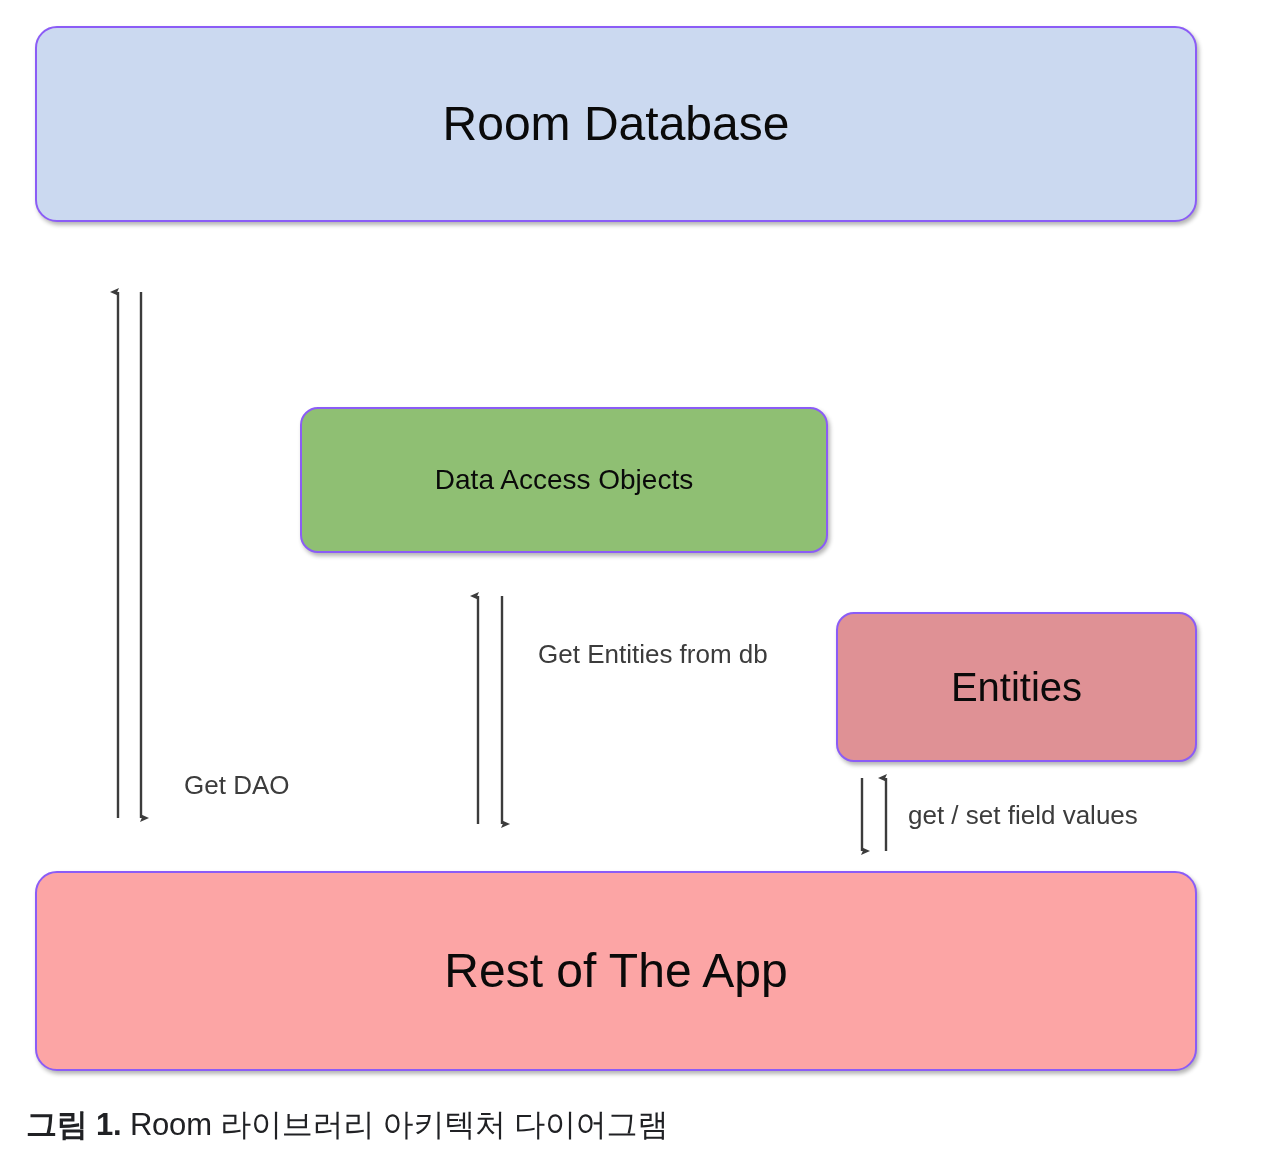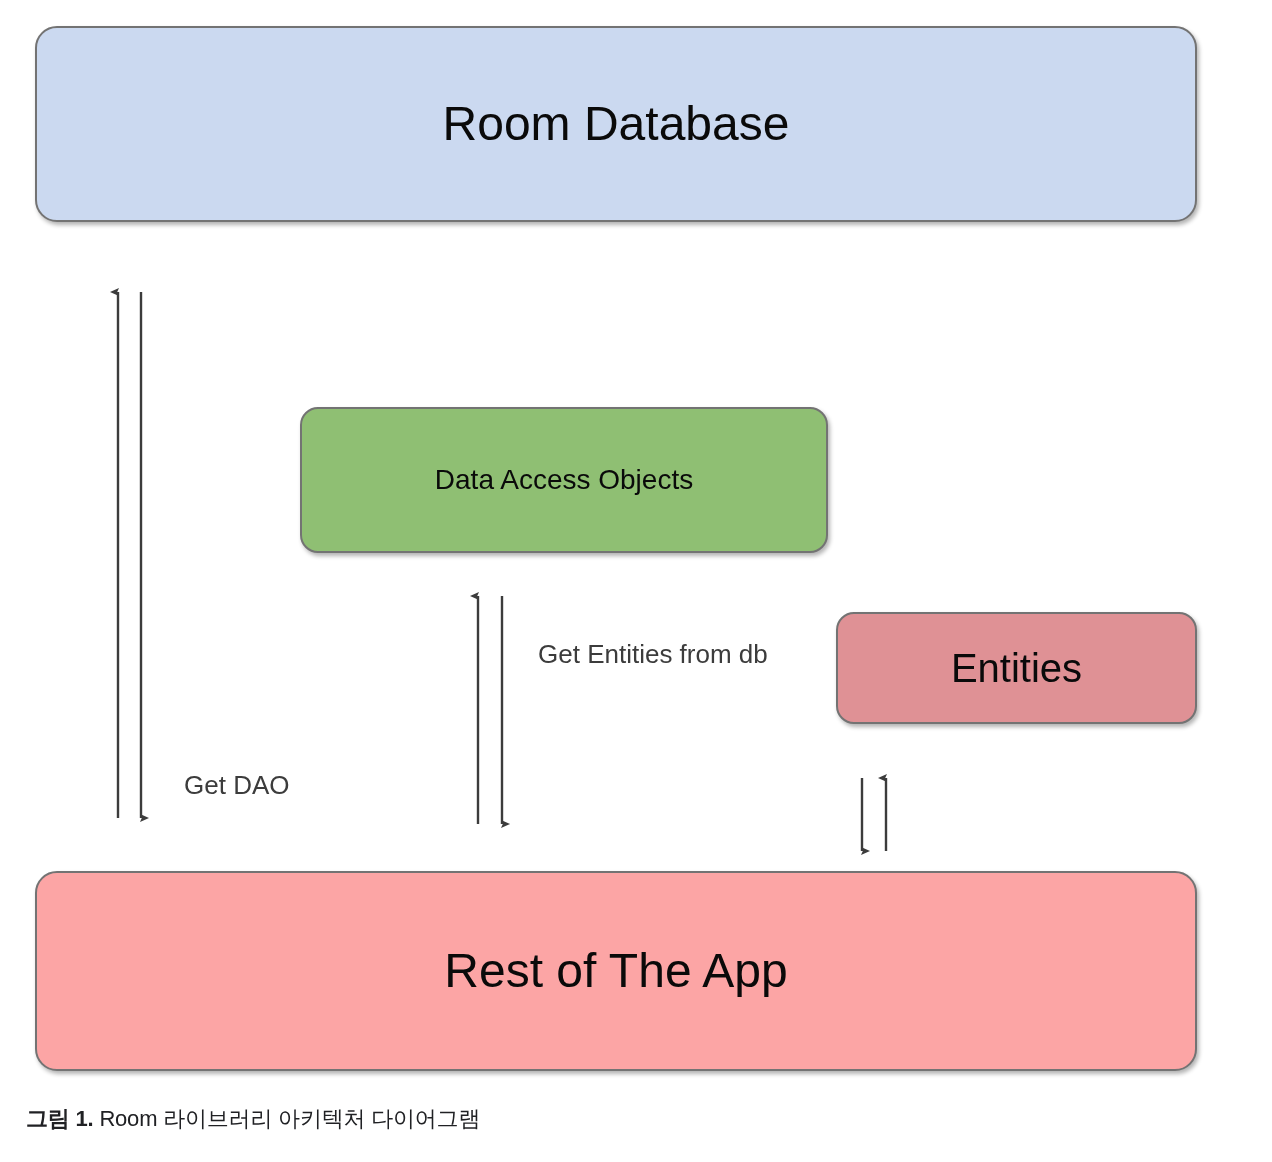--- a/index.html
+++ b/index.html
@@ -18,21 +18,21 @@
     position: absolute;
     left: 0; top: 0;
     width: 1272px;
     height: 1162px;
   }
 
   
   .node {
     position: absolute;
     box-sizing: border-box;
-    border: 2px solid #737373;
+    border: 2px solid #8b5cf6;
     border-radius: 22px;
     display: flex;
     align-items: center;
     justify-content: center;
     box-shadow: 2px 3px 4px rgba(0,0,0,0.30);
   }
   .node-label {
     color: #0a0a0a;
     font-weight: 400;
     line-height: 1.1;
@@ -50,21 +50,21 @@
   #node-dao {
     left: 300px; top: 407px;
     width: 528px; height: 146px;
     background: #8fbf73;
     border-radius: 18px;
   }
   #node-dao .node-label { font-size: 28px; }
 
   #node-entities {
     left: 836px; top: 612px;
-    width: 361px; height: 112px;
+    width: 361px; height: 150px;
     background: #df9195;
     border-radius: 18px;
   }
   #node-entities .node-label { font-size: 40px; }
 
   #node-rest-of-app {
     left: 35px; top: 871px;
     width: 1162px; height: 200px;
     background: #fca5a5;
   }
@@ -89,21 +89,21 @@
   #edge-label-get-dao      { left: 184px; top: 769px; }
   #edge-label-get-entities { left: 538px; top: 638px; }
   #edge-label-persist      { left: 538px; top: 728px; }
   #edge-label-get-set      { left: 908px; top: 799px; }
 
   
   .caption {
     position: absolute;
     left: 26px;
     top: 1104px;
-    font-size: 22px;
+    font-size: 31px;
     color: #202124;
     letter-spacing: -0.2px;
   }
   .caption .caption-num {
     font-weight: 700;
   }
   .caption .caption-text {
     font-weight: 400;
   }
 </style>
@@ -149,18 +149,19 @@
     <line x1="862" y1="778" x2="862" y2="851" stroke="#3c3c3c" stroke-width="2.4" marker-end="url(#head-down)"></line>
 
     <line x1="886" y1="851" x2="886" y2="778" stroke="#3c3c3c" stroke-width="2.4" marker-end="url(#head-down)"></line>
   </svg>
 
   <div class="edge-label" id="edge-label-get-dao">Get DAO</div>
 
   <div class="edge-label" id="edge-label-get-entities">Get Entities from db</div>
 
 
+  <div class="edge-label" id="edge-label-get-set">get / set field values</div>
 
   <div class="caption">
     <span class="caption-num">그림 1.</span><span class="caption-text"> Room 라이브러리 아키텍처 다이어그램</span>
   </div>
 
 </div>
 
 </body></html>

